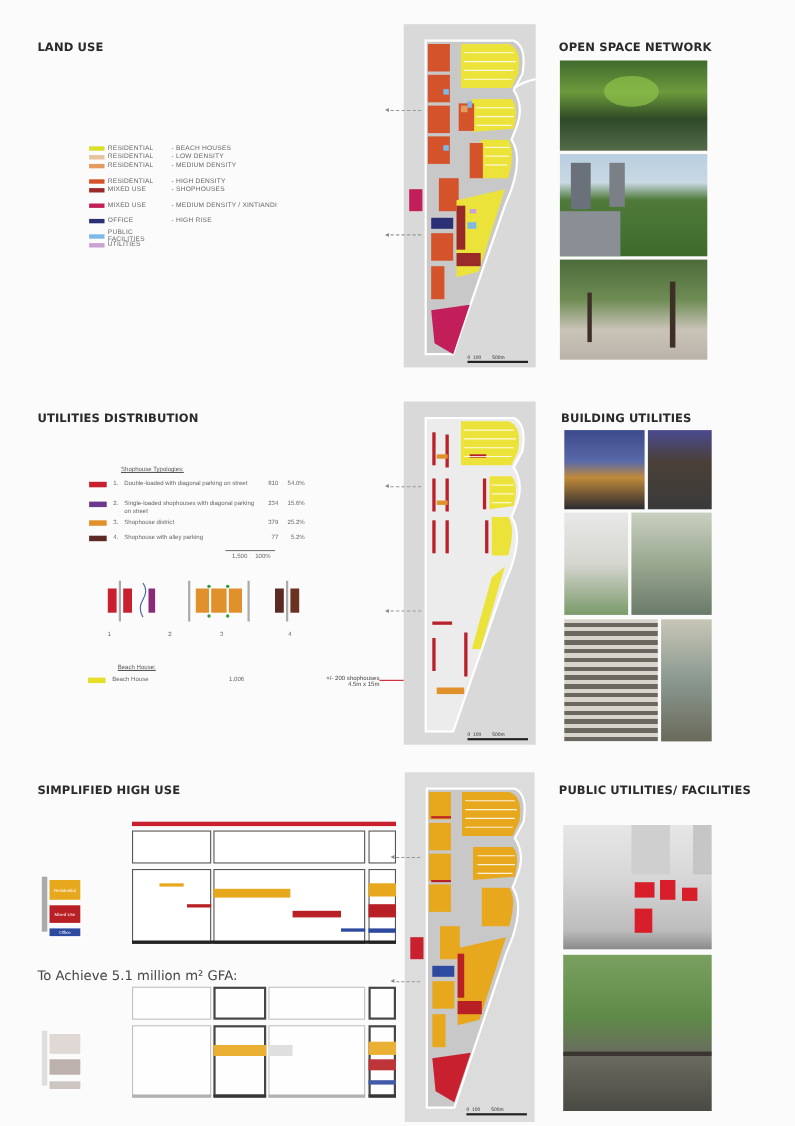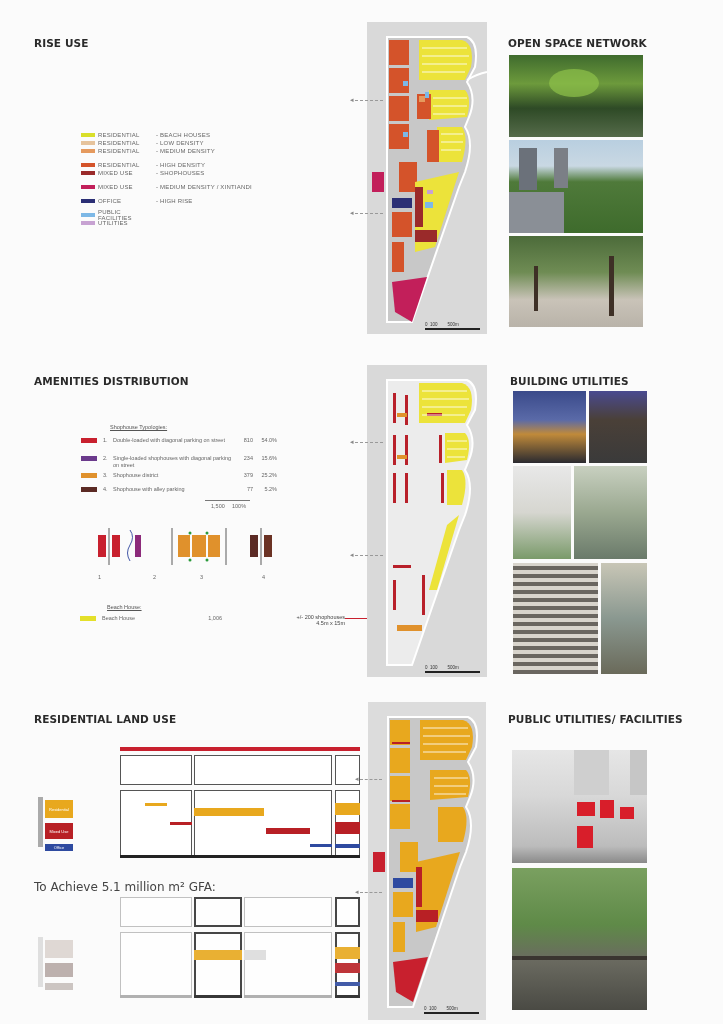--- a/index.html
+++ b/index.html
@@ -28,21 +28,21 @@
   .pd-row .pct { width: 24px; text-align: right; }
   .typ-label { position: absolute; font-size: 5.5px; color: #666; }
   
   .tbl { position: absolute; }
   .tcol { position: absolute; border: 1px solid #555; background: #fff; }
   .cat-box { position: absolute; font-size: 4px; color: #fff; display: flex; align-items: center; justify-content: center; }
 </style>
 </head>
 <body>
 
-<div class="abs h1" style="left:34px;top:37px;">RISE USE</div>
+<div class="abs h1" style="left:34px;top:37px;">LAND USE</div>
 
 <div class="abs" style="left:81px;top:131px;" id="lu-legend">
     <div class="legend-row">
       <span class="sw" style="background:#d9df2a"></span>
       <span class="lab">RESIDENTIAL</span>
       <span>- BEACH HOUSES</span>
     </div>
     <div class="legend-row">
       <span class="sw" style="background:#e6c39c"></span>
       <span class="lab">RESIDENTIAL</span>
@@ -148,21 +148,21 @@
 <div class="photo" style="left:509px;top:140px;width:134px;height:93px;background:linear-gradient(180deg,#b9cfe0 0%,#c9d8e3 28%,#4f7a3a 45%,#3e6b2c 100%);">
   <div style="position:absolute;left:10px;top:8px;width:18px;height:42px;background:#6b717a;"></div>
   <div style="position:absolute;left:45px;top:8px;width:14px;height:40px;background:#7b7f86;"></div>
   <div style="position:absolute;left:0;top:52px;width:55px;height:41px;background:#8a8f96;"></div>
 </div>
 <div class="photo" style="left:509px;top:236px;width:134px;height:91px;background:linear-gradient(180deg,#4c6b3a 0%,#6f8c54 40%,#c9c3b8 70%,#b9b3a9 100%);">
   <div style="position:absolute;left:25px;top:30px;width:4px;height:45px;background:#3e3026;"></div>
   <div style="position:absolute;left:100px;top:20px;width:5px;height:60px;background:#3e3026;"></div>
 </div>
 
-<div class="abs h1" style="left:34px;top:375px;">AMENITIES DISTRIBUTION</div>
+<div class="abs h1" style="left:34px;top:375px;">UTILITIES DISTRIBUTION</div>
 
 <div class="abs pd-title" style="left:110px;top:424px;">Shophouse Typologies:</div>
 <div id="pd-rows">
     <div class="pd-row" style="left: 81px; top: 437px;">
       <span class="sw" style="background:#c8202e"></span>
       <span class="num">1.</span>
       <span class="desc">Double-loaded with diagonal parking on street</span>
       <span class="cnt">810</span>
       <span class="pct">54.0%</span>
     </div>
@@ -278,21 +278,21 @@
 <div class="arrow" style="left:355px;top:555px;width:28px;"></div>
 
 <div class="abs h1" style="left:510px;top:375px;">BUILDING UTILITIES</div>
 <div class="photo" style="left:513px;top:391px;width:73px;height:72px;background:linear-gradient(180deg,#3a4a8a 0%,#5a6aa8 40%,#c08a3a 60%,#2a2a30 100%);"></div>
 <div class="photo" style="left:589px;top:391px;width:58px;height:72px;background:linear-gradient(180deg,#4a4a90 0%,#4a4038 40%,#3a3a3a 100%);"></div>
 <div class="photo" style="left:513px;top:466px;width:58px;height:93px;background:linear-gradient(180deg,#e8e8e8 0%,#d6d6d0 50%,#7a9a6a 100%);"></div>
 <div class="photo" style="left:574px;top:466px;width:73px;height:93px;background:linear-gradient(180deg,#c8d0c0 0%,#9aa890 50%,#6a7a6a 100%);"></div>
 <div class="photo" style="left:513px;top:563px;width:85px;height:111px;background:repeating-linear-gradient(0deg,#6a6660 0 4px,#d8d4cc 4px 8px);"></div>
 <div class="photo" style="left:601px;top:563px;width:46px;height:111px;background:linear-gradient(180deg,#c8c6b6 0%,#8a9890 50%,#6a6a5a 100%);"></div>
 
-<div class="abs h1" style="left:34px;top:713px;">RESIDENTIAL LAND USE</div>
+<div class="abs h1" style="left:34px;top:713px;">SIMPLIFIED HIGH USE</div>
 
 <div class="tbl" style="left:30px;top:745px;width:330px;height:115px;">
   <div style="position:absolute;left:90px;top:2px;width:240px;height:4px;background:#c8202e;"></div>
   <div class="tcol" style="left:90px;top:10px;width:72px;height:30px;"></div>
   <div class="tcol" style="left:164px;top:10px;width:138px;height:30px;"></div>
   <div class="tcol" style="left:305px;top:10px;width:25px;height:30px;"></div>
   <div class="tcol" style="left:90px;top:45px;width:72px;height:68px;"></div>
   <div class="tcol" style="left:164px;top:45px;width:138px;height:68px;"></div>
   <div class="tcol" style="left:305px;top:45px;width:25px;height:68px;"></div>
   <div style="position:absolute;left:8px;top:52px;width:5px;height:50px;background:#aaa;"></div>

